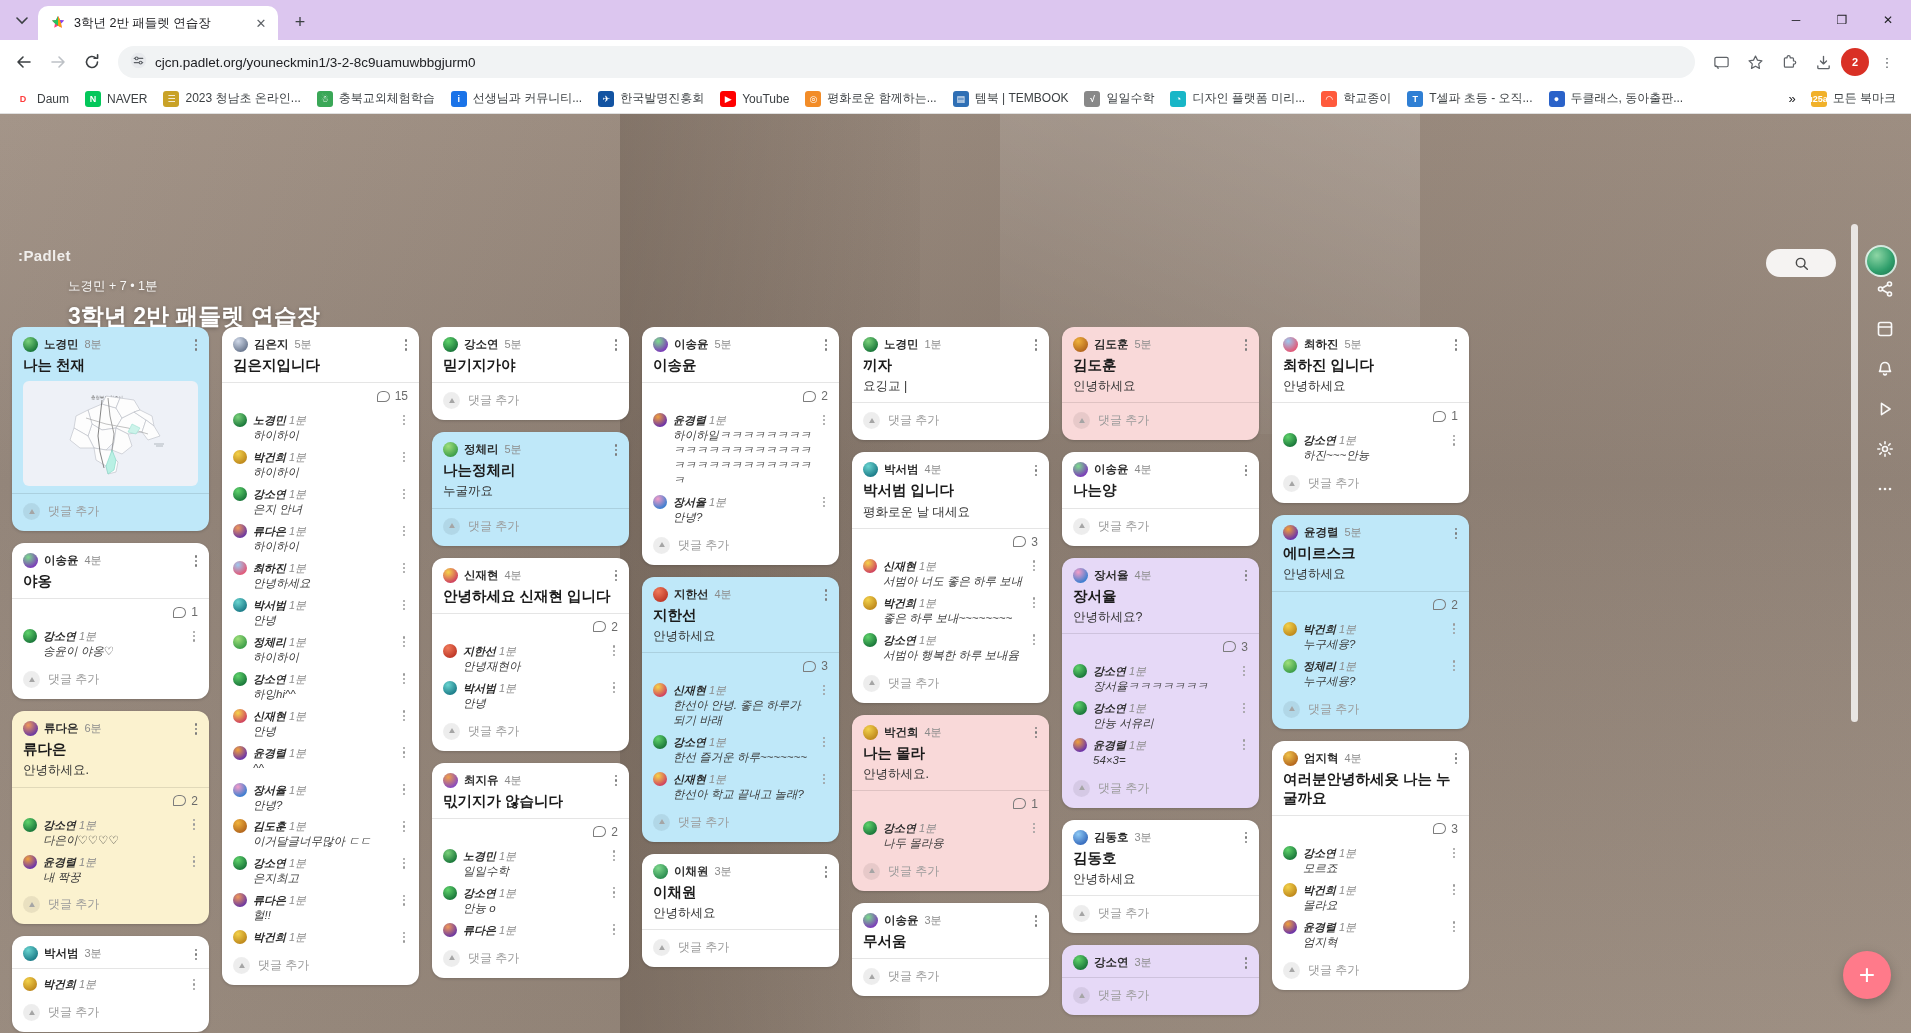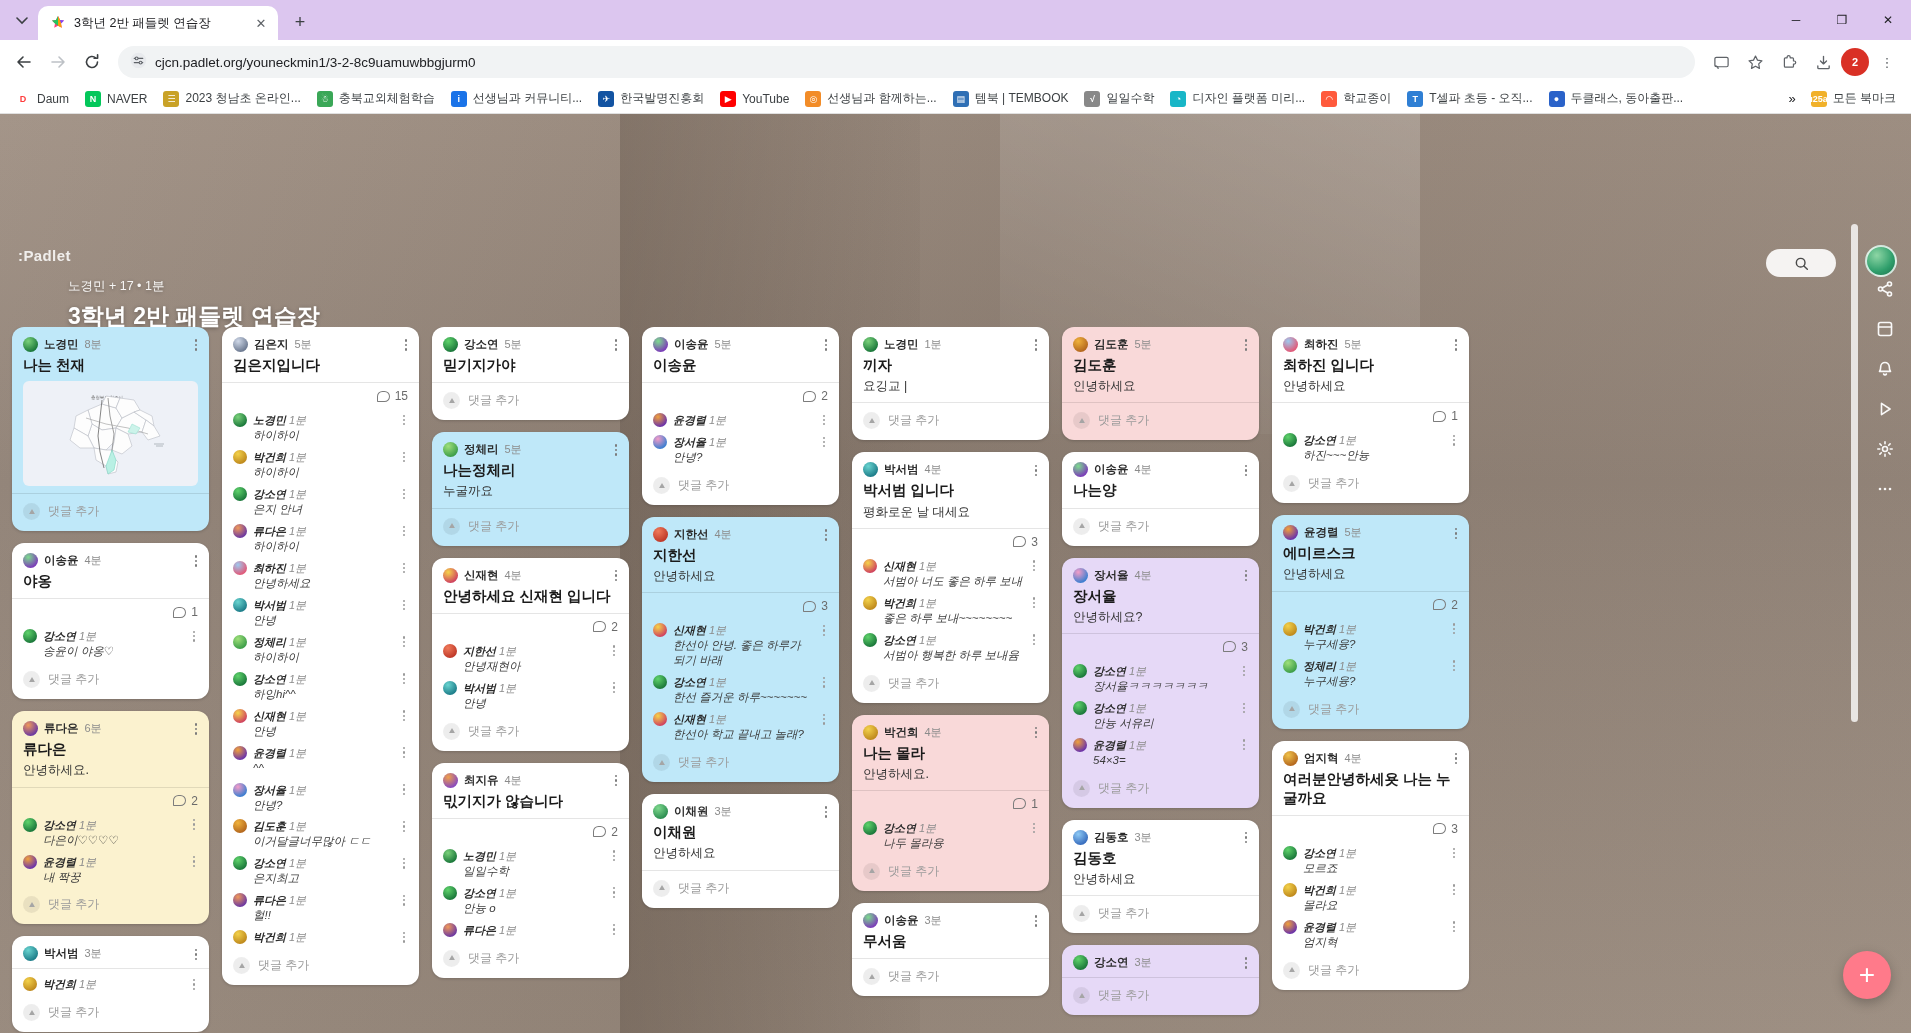--- a/index.html
+++ b/index.html
@@ -269,21 +269,21 @@
       <div class="bm">
         <span class="bmico" style="background: rgb(18, 83, 162);">✈</span>
         <span>한국발명진흥회</span>
       </div>
       <div class="bm">
         <span class="bmico" style="background: rgb(255, 0, 0);">▶</span>
         <span>YouTube</span>
       </div>
       <div class="bm">
         <span class="bmico" style="background: rgb(242, 140, 40);">◎</span>
-        <span>선생님과 함께하는...</span>
+        <span>평화로운 함께하는...</span>
       </div>
       <div class="bm">
         <span class="bmico" style="background: rgb(47, 111, 181);">▤</span>
         <span>템북 | TEMBOOK</span>
       </div>
       <div class="bm">
         <span class="bmico" style="background: rgb(136, 136, 136);">√</span>
         <span>일일수학</span>
       </div>
       <div class="bm">
@@ -311,21 +311,21 @@
     </div>
   </div>
 </div>
 
 <div class="app">
   <div class="wallbg"></div>
 
   <div class="padlet-logo">:Padlet</div>
 
   <div class="wall-head">
-    <div class="meta">노경민 + 17  •  1분</div>
+    <div class="meta">노경민 + 7  •  1분</div>
     <div class="wtitle">3학년 2반 패들렛 연습장</div>
   </div>
 
   <div class="search-pill">
     <svg width="15" height="15" viewBox="0 0 18 18">
         <circle cx="8" cy="8" r="5.2" fill="none" stroke="#4a4a4a" stroke-width="1.7"></circle>
         <path d="M11.9 11.9L16 16" stroke="#4a4a4a" stroke-width="1.7" stroke-linecap="round"></path>
       </svg>
   </div>
   <div class="me-avatar"></div>
@@ -871,21 +871,21 @@
             </div>
             <div class="ctitle">이송윤</div>
             <div class="divider"></div>
             <div class="cmtcount">
               <span class="bubble"></span>
               <span>2</span>
             </div>
             <div class="comments">
               <div class="cmt">
                 <span class="cav" style="background:radial-gradient(circle at 35% 28%, #f0a13c, #6d35a8 72%);"></span>
-                <span class="cwrap"><span class="chead"><span class="cname">윤경렬</span><span class="ctime">1분</span></span></span>
+                <span class="cwrap"><span class="chead"><span class="cname">윤경렬</span><span class="ctime">1분</span></span><div class="ctext">하이하일ㅋㅋㅋㅋㅋㅋㅋㅋㅋㅋㅋㅋㅋㅋㅋㅋㅋㅋㅋㅋㅋㅋㅋㅋㅋㅋㅋㅋㅋㅋㅋㅋㅋ</div></span>
                 <span class="ckebab">
                   <i></i>
                   <i></i>
                   <i></i>
                 </span>
               </div>
               <div class="cmt">
                 <span class="cav" style="background:radial-gradient(circle at 35% 28%, #f49cc8, #3f7fd0 72%);"></span>
                 <span class="cwrap"><span class="chead"><span class="cname">장서율</span><span class="ctime">1분</span></span><div class="ctext">안녕?</div></span>
                 <span class="ckebab">

